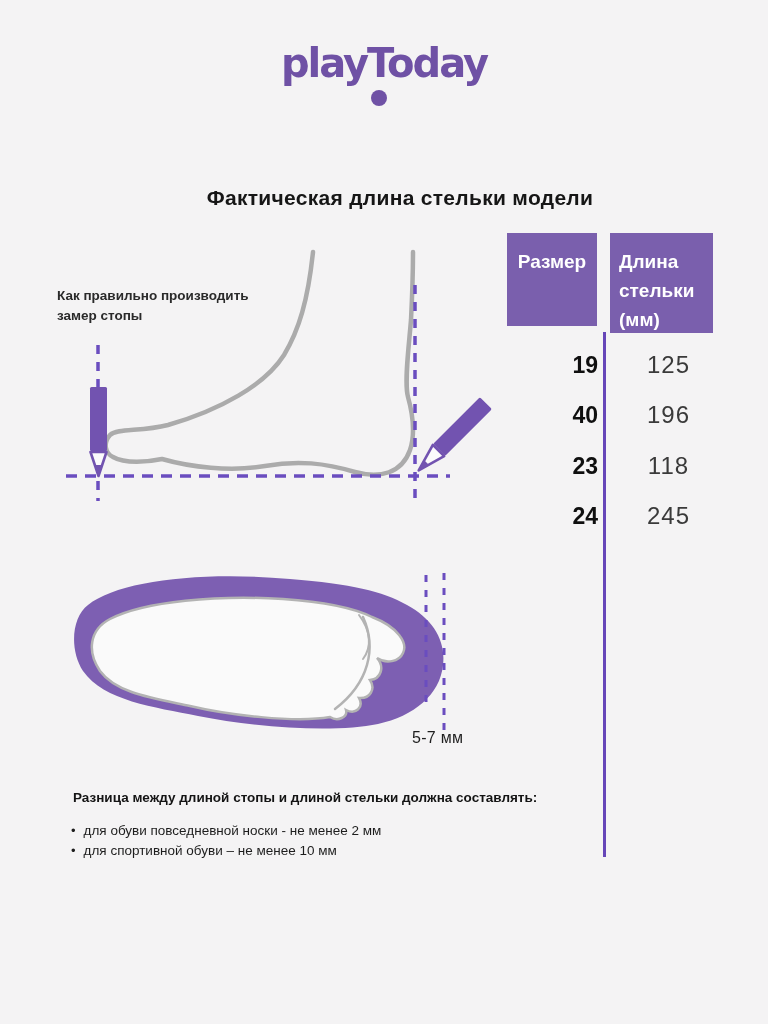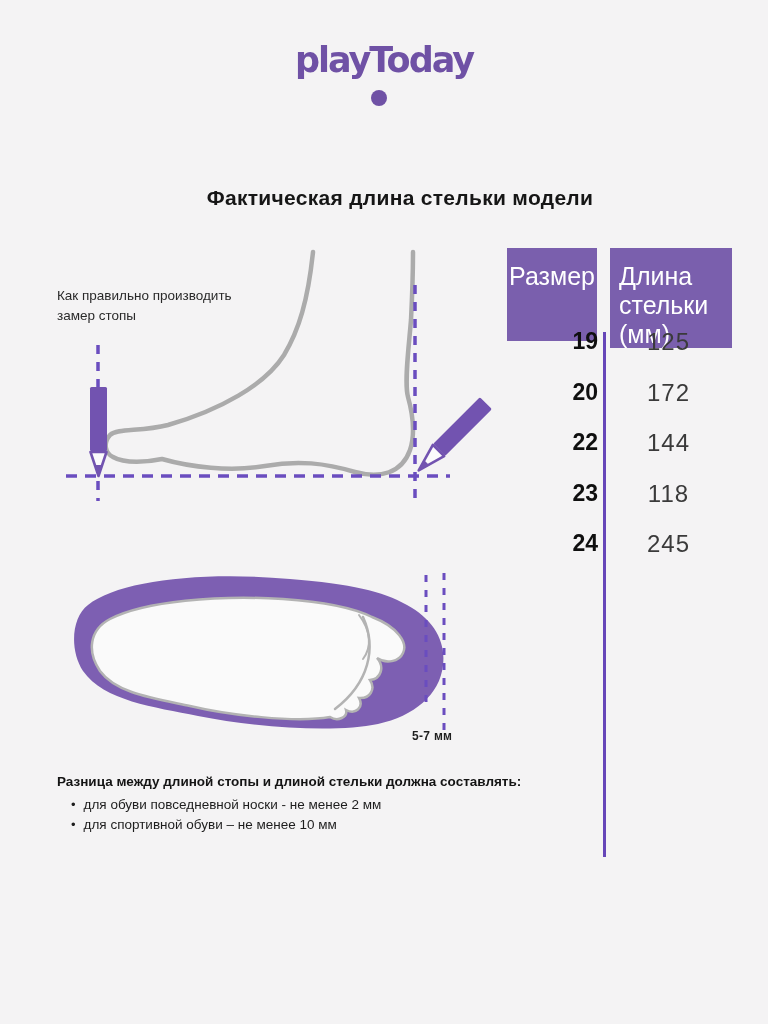--- a/index.html
+++ b/index.html
@@ -13,21 +13,21 @@
   }
 
   
   .logo-wrap{
     position:absolute; top:40px; left:0; width:768px;
     text-align:center;
   }
   .logo-text{
     font-family:"DejaVu Sans", sans-serif;
     font-weight:bold;
-    font-size:35px;
+    font-size:40px;
     letter-spacing:-2px;
     color:#6f51a5;
   }
   .logo-dot{
     position:absolute;
     left:calc(50% - 13px); top:50px;
     width:16px;height:16px;border-radius:50%;
     background:#6f51a5;
   }
 
@@ -40,60 +40,60 @@
     color:#161616;
     margin:0;
     padding-left:16px;
   }
 
   
   .measure-note{
     position:absolute; left:57px; top:286px;
     font-size:13.5px; line-height:1.45;
     color:#2a2a2a;
-    font-weight:400;
+    font-weight:700;
   }
 
   
   .foot-svg{position:absolute; left:40px; top:245px; width:460px; height:266px;}
   .print-svg{position:absolute; left:60px; top:553px; width:420px; height:200px;}
   .gap-label{
     position:absolute; left:412px; top:729px;
-    font-size:12px; color:#1f1f1f; letter-spacing:.3px;font-weight:bold;
+    font-size:16px; color:#1f1f1f; letter-spacing:.3px;
   }
 
   
   .th{
-    position:absolute; top:248px;
+    position:absolute; top:233px;
     background:#7a5fad; color:#ffffff;
-    font-weight:normal; font-size:25px; line-height:29px;
+    font-weight:bold; font-size:19px; line-height:29px;
     box-sizing:border-box; padding-top:14px;
   }
   .th-size{left:507px; width:90px; height:93px; text-align:center;}
-  .th-length{left:610px; width:122px; height:100px; padding-left:9px; padding-right:6px;}
+  .th-length{left:610px; width:103px; height:100px; padding-left:9px; padding-right:6px;}
   .t-divider{
     position:absolute; left:603px; top:332px;
     width:3px; height:525px;
     background:#6646b8;
   }
   .rows{position:absolute; left:507px; top:328px; width:210px;}
-  .row{display:flex; align-items:flex-start; height:50.6px;}
+  .row{display:flex; align-items:flex-end; height:50.6px;}
   .cell-size{
     width:96px; box-sizing:border-box; padding-right:5px;
     text-align:right; font-weight:bold; font-size:23px; color:#0f0f0f;
   }
   .cell-len{
     width:110px; box-sizing:border-box; padding-left:21px;
     text-align:center; font-size:24px; color:#3a3a3a;
     letter-spacing:1px;
   }
 
   
   .footnote{position:absolute; left:57px; top:774px; width:520px;}
-  .fn-title{margin:0; font-size:13.5px; font-weight:bold; color:#141414;}
+  .fn-title{margin:16px; font-size:13.5px; font-weight:bold; color:#141414;}
   .fn-list{margin:6px 0 0 14px; padding:0; list-style:none;}
   .fn-item{display:flex; gap:8px; font-size:13.5px; color:#1d1d1d; line-height:1.5;}
   .bullet{font-size:13px;}
 </style>
 </head>
 <body>
 
 <div class="logo-wrap">
   <span class="logo-text">playToday</span>
   <span class="logo-dot"></span>
@@ -173,26 +173,22 @@
 <div class="th th-size">Размер</div>
 <div class="th th-length">Длина стельки (мм)</div>
 <div class="t-divider"></div>
 
 <div class="rows">
   <div class="row">
     <span class="cell-size">19</span>
     <span class="cell-len">125</span>
   </div>
   <div class="row">
-    <span class="cell-size">20</span>
-    <span class="cell-len">172</span>
-  </div>
-  <div class="row">
-    <span class="cell-size">22</span>
-    <span class="cell-len">144</span>
+    <span class="cell-size">40</span>
+    <span class="cell-len">196</span>
   </div>
   <div class="row">
     <span class="cell-size">23</span>
     <span class="cell-len">118</span>
   </div>
   <div class="row">
     <span class="cell-size">24</span>
     <span class="cell-len">245</span>
   </div>
 </div>

